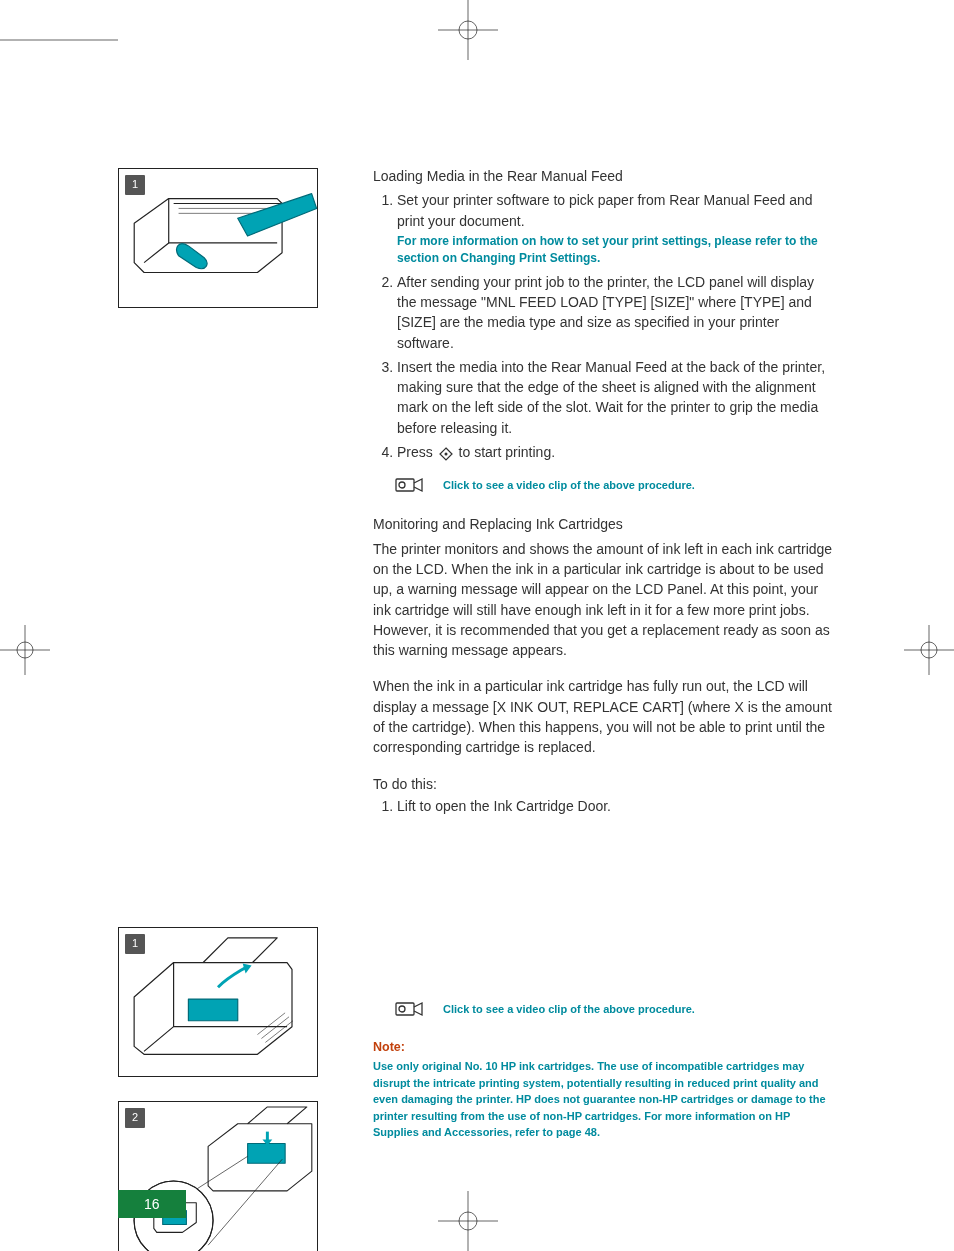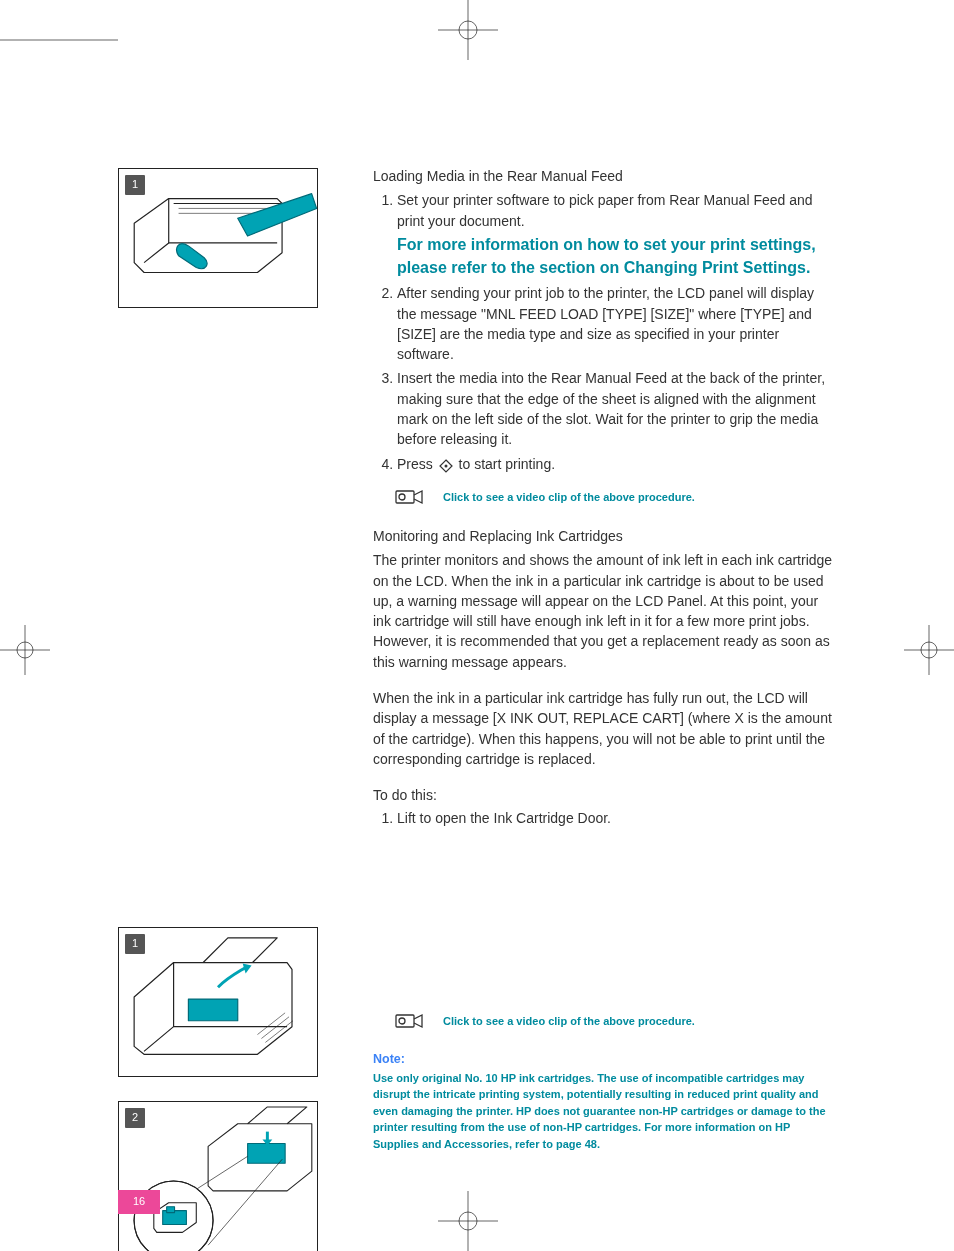--- a/index.html
+++ b/index.html
@@ -50,45 +50,45 @@
   .fig svg { width: 100%; height: 100%; }
   .section-title {
     font-weight: normal;
     margin: 8px 0 4px 0;
   }
   ol.steps {
     margin: 0 8px 14px 0;
     padding-left: 24px;
   }
   ol.steps li { margin-bottom: 4px; }
-  .teal { color: #008b9e; font-weight: bold; font-size: 16px; }
+  .teal { color: #008b9e; font-weight: bold; font-size: 12px; }
   .teal-link { color: #008b9e; font-weight: bold; font-size: 11px; }
   .video-row {
     display: flex;
     align-items: center;
     gap: 18px;
     margin: 10px 0 18px 22px;
   }
   .video-icon {
     width: 30px; height: 20px;
     display: inline-flex;
     align-items: center;
     justify-content: center;
   }
   .para { margin: 0 0 16px 0; }
-  .note-head { color: #3b82f6; font-weight: bold; font-size: 12.5px; margin-bottom: 2px; }
+  .note-head { color: #c2410c; font-weight: bold; font-size: 12.5px; margin-bottom: 2px; }
   .note-body { color: #008b9e; font-weight: bold; font-size: 11px; line-height: 1.5; }
   .page-num-box {
     position: absolute;
     left: 118px;
     bottom: 24px;
-    background: #ec4899;
+    background: #15803d;
     color: #fff;
-    font-size: 11px;
-    padding: 4px 15px;
+    font-size: 14px;
+    padding: 4px 26px;
   }
   .inline-icon {
     display: inline-block;
     vertical-align: middle;
     width: 14px; height: 14px;
     margin: 0 2px;
   }
 </style>
 </head>
 <body>

